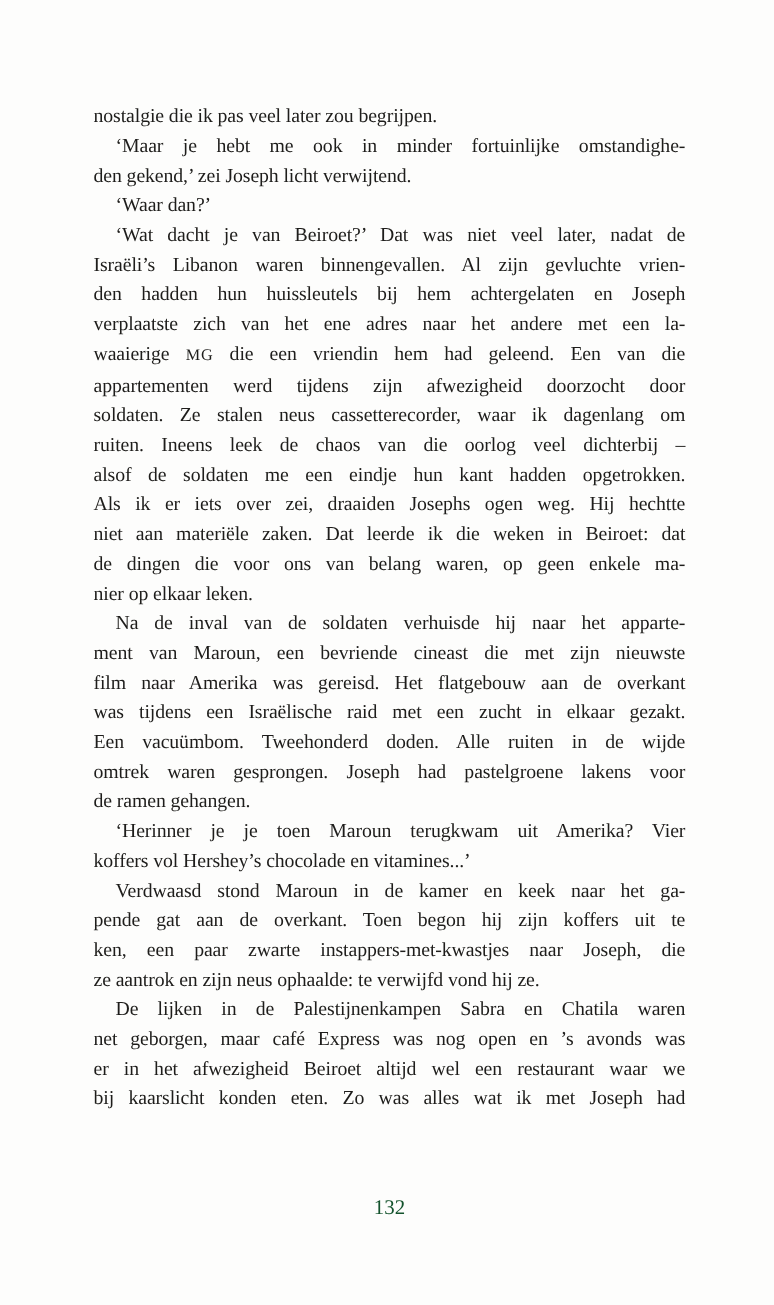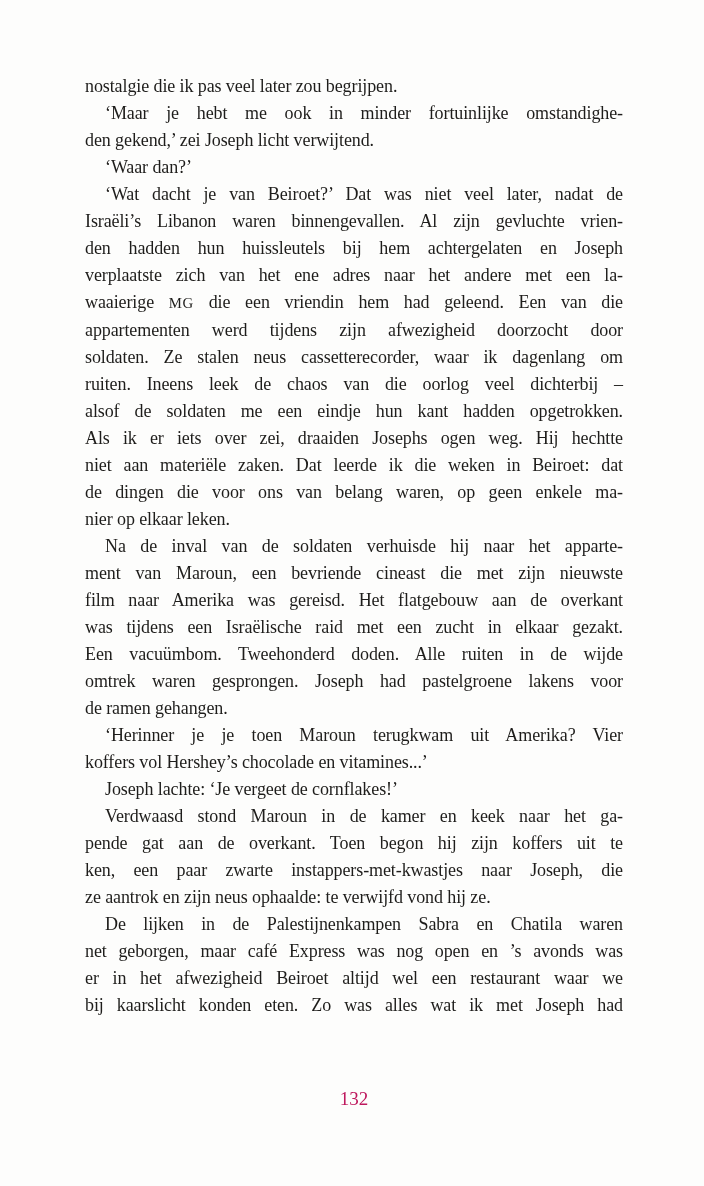--- a/index.html
+++ b/index.html
@@ -11,21 +11,21 @@
     font-family: "Liberation Serif", serif;
     overflow: hidden;
   }
   .book-page {
     position: absolute;
     inset: 0;
   }
   .text-block {
     position: absolute;
     left: 85px;
-    top: 73px;
+    top: 92px;
     width: 538px;
   }
   .line {
     font-size: 18px;
     line-height: 27px;
     letter-spacing: -0.1px;
     text-align: justify;
     text-align-last: justify;
     color: #1e1d1b;
   }
@@ -40,21 +40,21 @@
     font-size: 0.82em;
     letter-spacing: 0.05em;
   }
   .page-number {
     position: absolute;
     top: 1088px;
     left: 85px;
     width: 538px;
     text-align: center;
     font-size: 19px;
-    color: #be185d;
+    color: #14532d;
   }
 </style>
 </head>
 <body>
 
 <div class="book-page">
   <div class="text-block">
       <div class="line end">nostalgie die ik pas veel later zou begrijpen.</div>
       <div class="line indent">‘Maar je hebt me ook in minder fortuinlijke omstandighe-</div>
       <div class="line end">den gekend,’ zei Joseph licht verwijtend.</div>
@@ -74,21 +74,20 @@
       <div class="line end">nier op elkaar leken.</div>
       <div class="line indent">Na de inval van de soldaten verhuisde hij naar het apparte-</div>
       <div class="line">ment van Maroun, een bevriende cineast die met zijn nieuwste</div>
       <div class="line">film naar Amerika was gereisd. Het flatgebouw aan de overkant</div>
       <div class="line">was tijdens een Israëlische raid met een zucht in elkaar gezakt.</div>
       <div class="line">Een vacuümbom. Tweehonderd doden. Alle ruiten in de wijde</div>
       <div class="line">omtrek waren gesprongen. Joseph had pastelgroene lakens voor</div>
       <div class="line end">de ramen gehangen.</div>
       <div class="line indent">‘Herinner je je toen Maroun terugkwam uit Amerika? Vier</div>
       <div class="line end">koffers vol Hershey’s chocolade en vitamines...’</div>
-      <div class="line indent end">Joseph lachte: ‘Je vergeet de cornflakes!’</div>
       <div class="line indent">Verdwaasd stond Maroun in de kamer en keek naar het ga-</div>
       <div class="line">pende gat aan de overkant. Toen begon hij zijn koffers uit te</div>
       <div class="line">ken, een paar zwarte instappers-met-kwastjes naar Joseph, die</div>
       <div class="line end">ze aantrok en zijn neus ophaalde: te verwijfd vond hij ze.</div>
       <div class="line indent">De lijken in de Palestijnenkampen Sabra en Chatila waren</div>
       <div class="line">net geborgen, maar café Express was nog open en ’s avonds was</div>
       <div class="line">er in het afwezigheid Beiroet altijd wel een restaurant waar we</div>
       <div class="line">bij kaarslicht konden eten. Zo was alles wat ik met Joseph had</div>
     </div>
   <div class="page-number">132</div>

